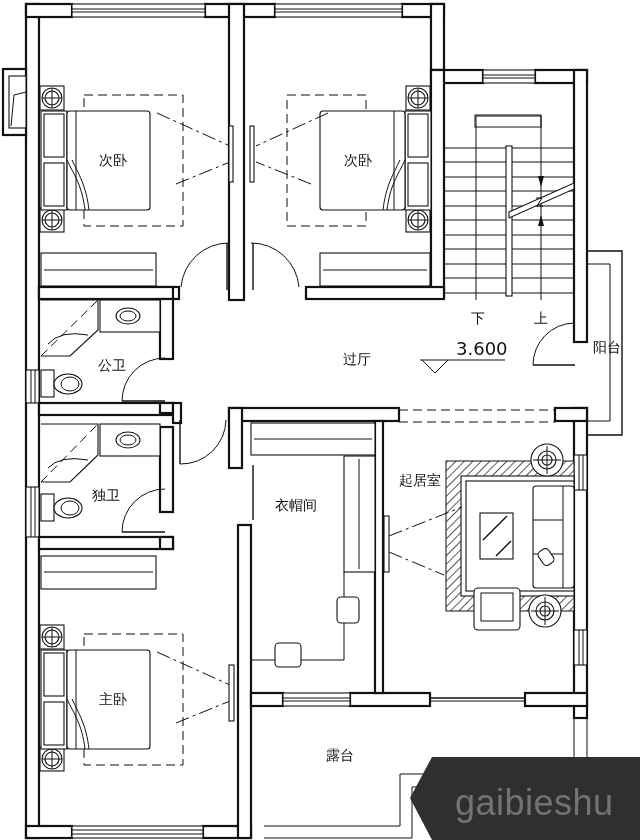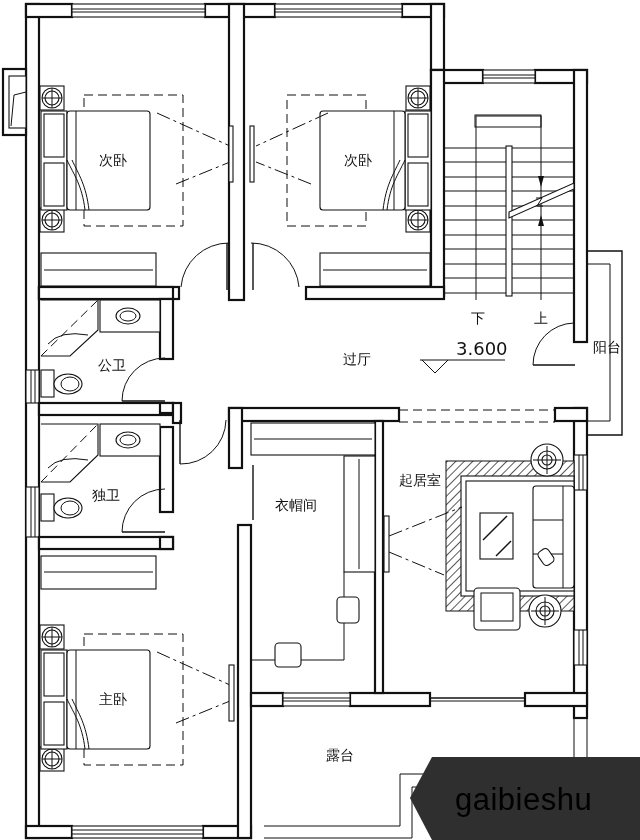--- a/index.html
+++ b/index.html
@@ -7,21 +7,21 @@
   #plan { position:absolute; left:0; top:0; width:640px; height:840px; }
   .wall { fill:#ffffff; stroke:#111; stroke-width:2.2; }
   .thin { fill:none; stroke:#111; stroke-width:1; }
   .mid { fill:none; stroke:#111; stroke-width:1.4; }
   .dash { fill:none; stroke:#111; stroke-width:1; stroke-dasharray:9 5; }
   .dashdot { fill:none; stroke:#111; stroke-width:1; stroke-dasharray:14 4 3 4; }
   .furn { fill:#fff; stroke:#111; stroke-width:1.1; }
   .label { font-family:"DejaVu Sans", sans-serif; font-size:14px; fill:#111; }
   .elev { font-family:"DejaVu Sans", sans-serif; font-size:18px; fill:#111; }
   .wm-box { position:absolute; left:410px; top:757px; width:230px; height:83px; }
-  .wm-text { position:absolute; left:455px; top:782px; font-family:"Liberation Sans", sans-serif; font-size:31px; color:#000000; letter-spacing:0.5px; }
+  .wm-text { position:absolute; left:455px; top:782px; font-family:"Liberation Sans", sans-serif; font-size:36px; color:#737373; letter-spacing:0.5px; }
 </style>
 </head>
 <body>
 
 <svg id="plan" viewBox="0 0 640 840" xmlns="http://www.w3.org/2000/svg">
   <defs>
     <pattern id="hatch" width="6" height="6" patternUnits="userSpaceOnUse" patternTransform="rotate(45)">
       <rect width="6" height="6" fill="#fff"></rect>
       <line x1="0" y1="0" x2="0" y2="6" stroke="#111" stroke-width="1.4"></line>
     </pattern>

